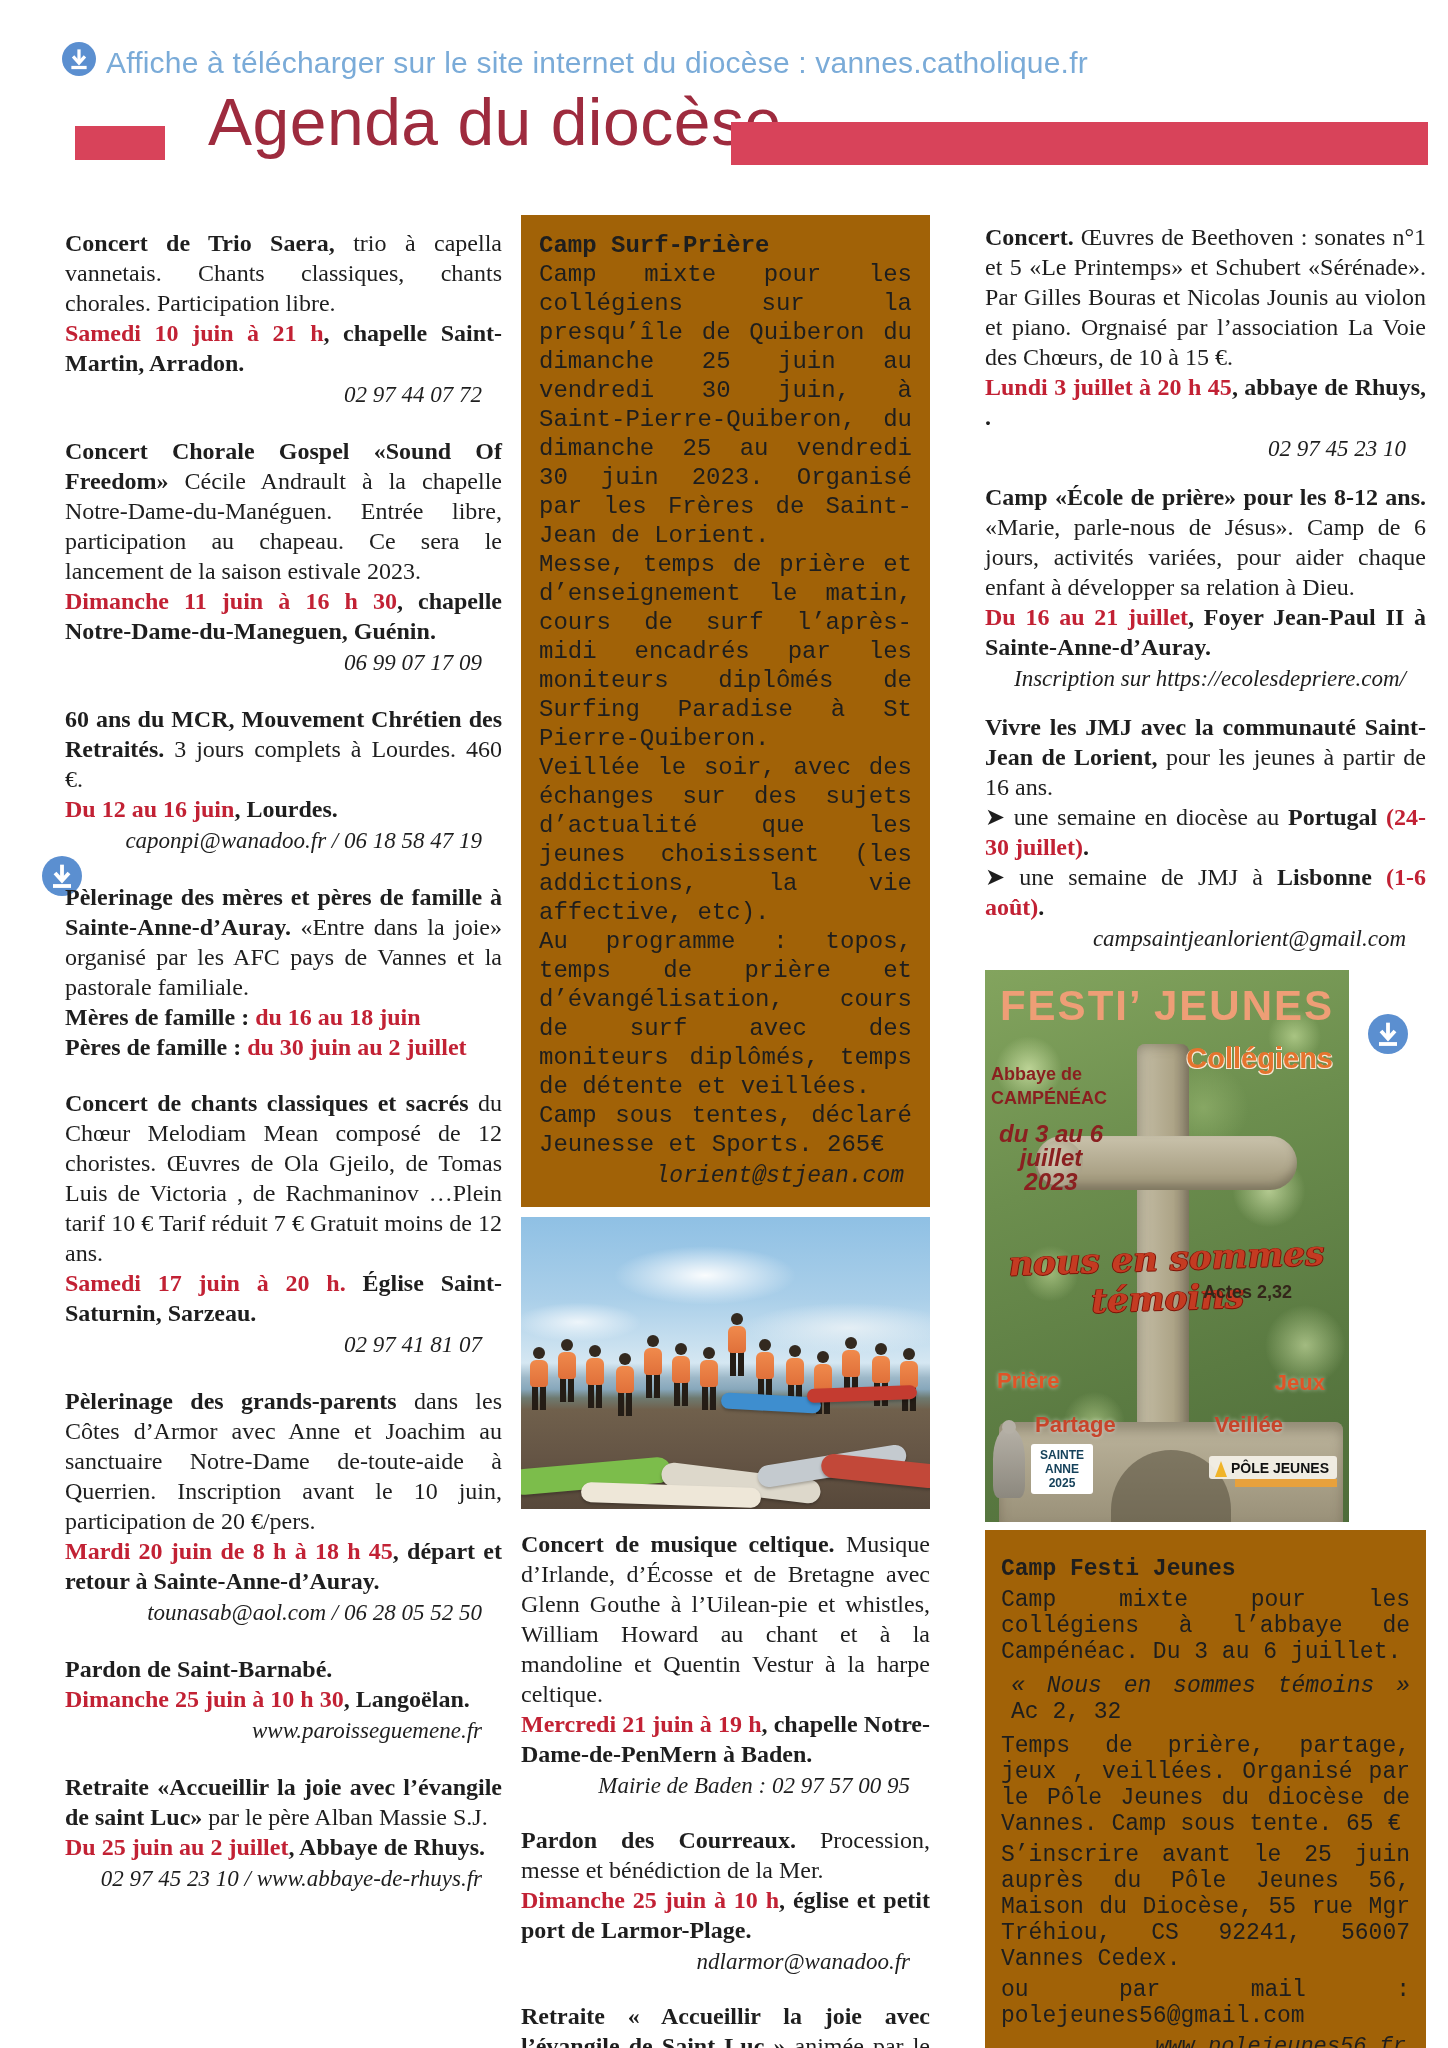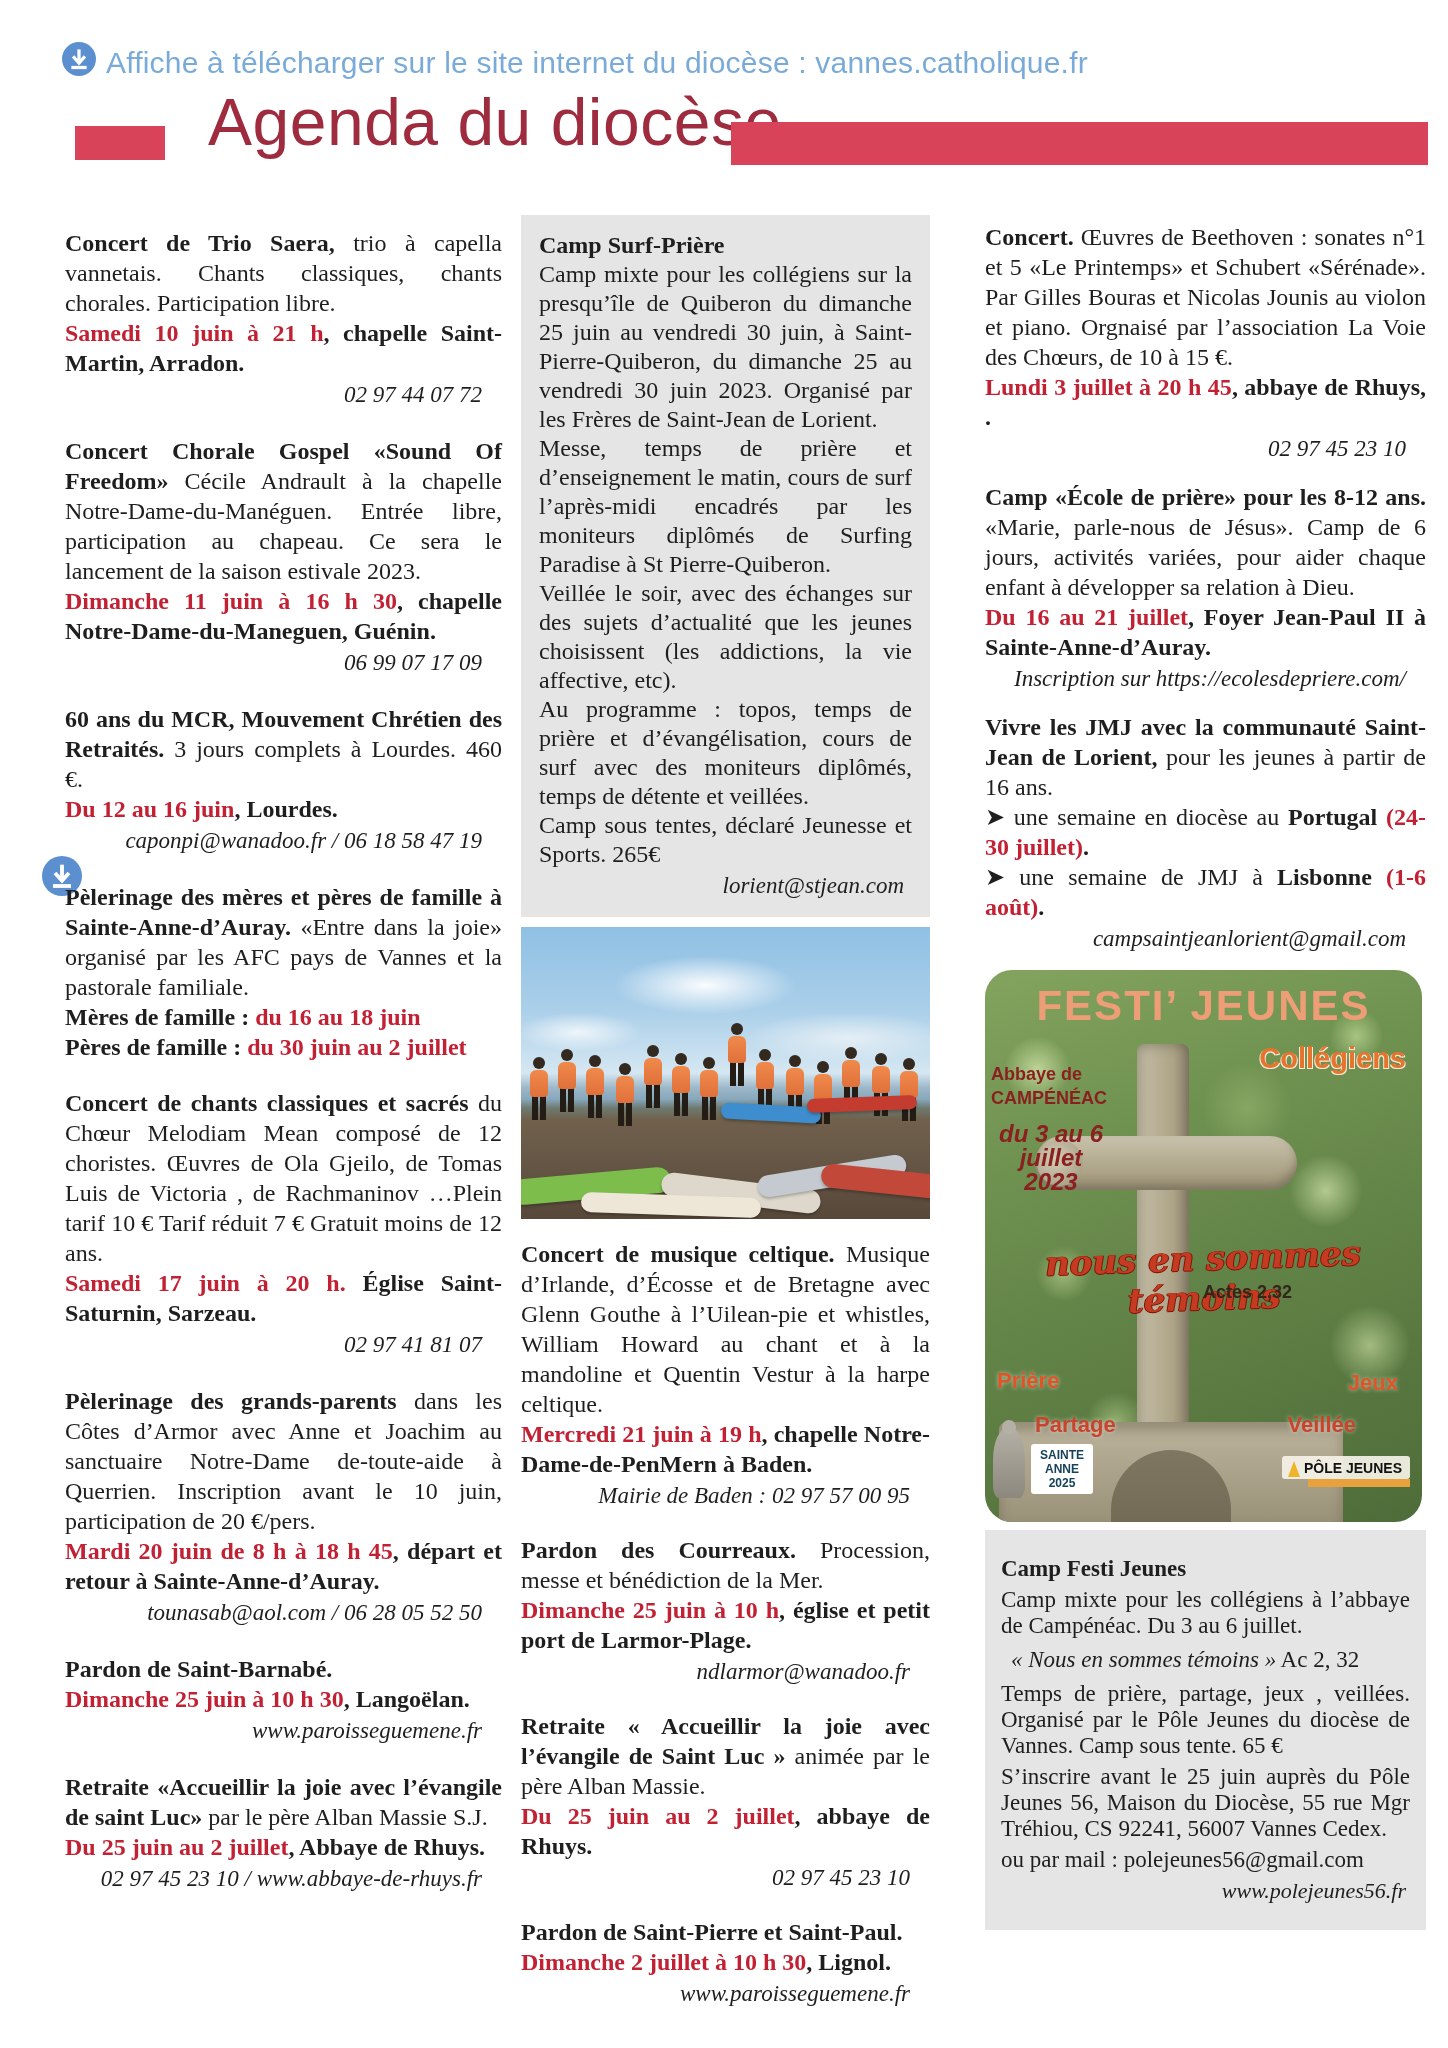--- a/index.html
+++ b/index.html
@@ -29,21 +29,21 @@
   .para{margin:0;text-align:justify;font-size:24px;line-height:30px;}
   .s-b{font-weight:bold;}
   .s-r{font-weight:bold;color:#c22134;}
   .s-i{font-style:italic;}
   .contact{margin:2px 0 0;text-align:right;font-style:italic;font-size:23px;line-height:30px;padding-right:20px;}
 
   #col1 .entry{margin-bottom:26px;}
   #col2 .entry{margin-bottom:24px;}
   #col3 .entry{margin-bottom:18px;}
 
-  .box-blue{background:#e5e5e5;padding:16px 18px;}
+  .box-blue{background:#a16207;padding:16px 18px;font-family:Liberation Mono, monospace;}
   .box-blue .para{line-height:29px;}
   .box-blue .contact{padding-right:8px;}
   #col2 .box-blue{margin-bottom:10px;}
 
   .box-small{padding:26px 16px;margin-bottom:0;}
   .box-small .para{font-size:23px;line-height:26px;margin-bottom:5px;}
   .box-small .para:last-child{margin-bottom:0;}
   .box-small .verse-line{margin-top:8px;margin-bottom:8px;padding-left:10px;}
   .box-small .contact{font-size:22px;line-height:26px;padding-right:4px;margin-top:0;}
 
@@ -64,31 +64,31 @@
   .board{position:absolute;border-radius:14px;box-shadow:0 2px 3px rgba(0,0,0,.25);}
   .bd1{left:-10px;top:246px;width:160px;height:26px;background:#7cbd4b;transform:rotate(-5deg);}
   .bd2{left:140px;top:254px;width:160px;height:24px;background:#ddd8cb;transform:rotate(7deg);}
   .bd3{left:236px;top:238px;width:150px;height:22px;background:#c4cacf;transform:rotate(-9deg);}
   .bd4{left:300px;top:242px;width:120px;height:24px;background:#c24839;transform:rotate(6deg);}
   .bd5{left:60px;top:268px;width:180px;height:20px;background:#eee7d8;transform:rotate(2deg);}
   .bd6{left:200px;top:178px;width:100px;height:16px;background:#3e8ecf;transform:rotate(3deg);}
   .bd7{left:286px;top:170px;width:110px;height:14px;background:#c43b30;transform:rotate(-2deg);}
 
   
-  .poster{position:relative;width:437px;height:552px;margin:2px 0 8px;overflow:hidden;
+  .poster{position:relative;width:364px;height:552px;margin:2px 0 8px;overflow:hidden;
     font-family:"Liberation Sans",sans-serif;
     background-image:
       radial-gradient(circle 46px at 12% 18%, rgba(226,243,185,.65), rgba(226,243,185,0) 72%),
       radial-gradient(circle 38px at 85% 12%, rgba(214,236,170,.55), rgba(214,236,170,0) 70%),
       radial-gradient(circle 52px at 78% 40%, rgba(230,245,190,.6), rgba(230,245,190,0) 70%),
       radial-gradient(circle 40px at 18% 55%, rgba(210,232,165,.5), rgba(210,232,165,0) 70%),
       radial-gradient(circle 56px at 88% 68%, rgba(222,240,180,.55), rgba(222,240,180,0) 72%),
       radial-gradient(circle 44px at 30% 82%, rgba(205,228,160,.5), rgba(205,228,160,0) 70%),
       radial-gradient(circle 60px at 60% 25%, rgba(160,190,120,.5), rgba(160,190,120,0) 75%),
-      linear-gradient(160deg,#83a45e 0%,#6c8e4e 35%,#5b7b42 70%,#4e6c39 100%); border-radius: 27px;}
+      linear-gradient(160deg,#83a45e 0%,#6c8e4e 35%,#5b7b42 70%,#4e6c39 100%);}
   .cross-v{position:absolute;left:152px;top:74px;width:52px;height:400px;border-radius:8px;
     background:linear-gradient(90deg,#c6bfa8,#ada487 70%,#8f8670);
     box-shadow:inset 0 0 14px rgba(60,55,40,.45);}
   .cross-h{position:absolute;left:50px;top:166px;width:262px;height:54px;border-radius:27px;
     background:linear-gradient(180deg,#c9c2ab,#a89f83 75%);
     box-shadow:inset 0 -6px 10px rgba(60,55,40,.4);}
   .cross-h::before{content:"";position:absolute;left:2px;top:4px;width:46px;height:46px;border-radius:50%;
     background:radial-gradient(circle at 40% 40%, #d4cdb6, #9b9278);}
   .cross-base{position:absolute;left:14px;top:452px;width:344px;height:100px;border-radius:8px 8px 0 0;
     background:linear-gradient(180deg,#bcb49c,#9a9179);box-shadow:inset 0 8px 12px rgba(70,62,45,.35);}

